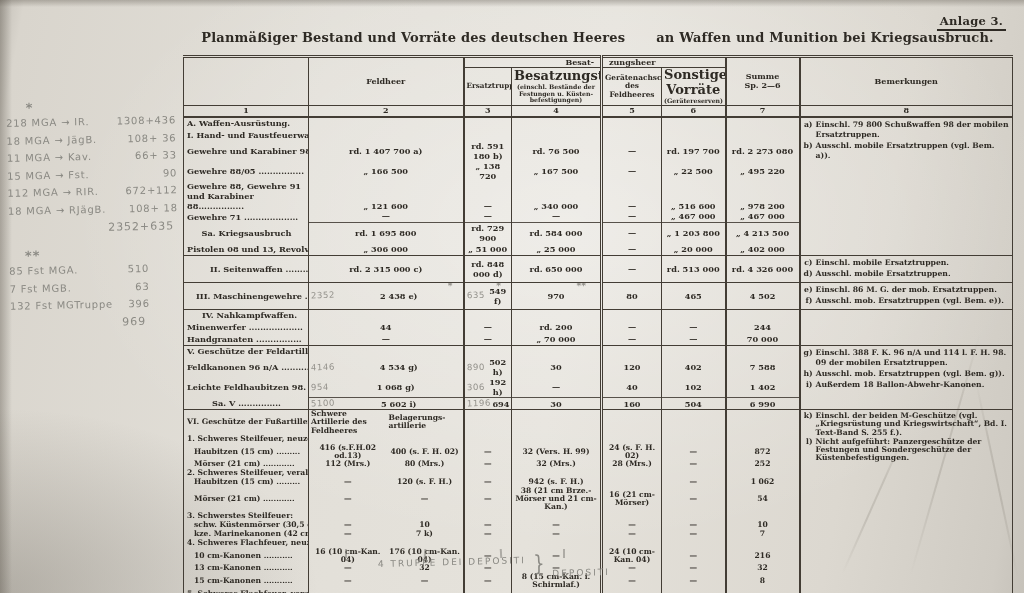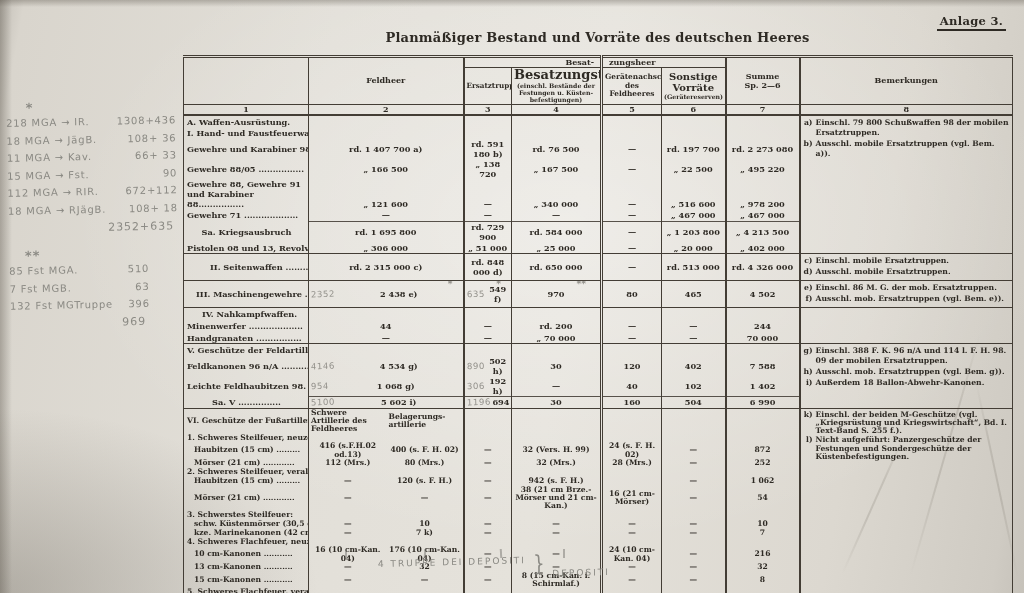--- a/index.html
+++ b/index.html
@@ -102,20 +102,21 @@
 
 <div class="page">
   <div class="crease k1"></div>
   <div class="crease k2"></div>
   <div class="crease k3"></div>
 
   <div class="anlage">Anlage 3.</div>
 
   <div class="title">
     <span>Planmäßiger Bestand und Vorräte des deutschen Heeres</span>
+    <span>an Waffen und Munition bei Kriegsausbruch.</span>
   </div>
 
   <div class="mnotes pencil">
     <div class="mstar">*</div>
     <div class="mline">
       <span>218 MGA → IR.</span>
         <span>1308+436</span>
       </div>
     <div class="mline">
       <span>18 MGA → JägB.</span>
@@ -182,21 +183,21 @@
       <th rowspan="2">Bemerkungen</th>
     </tr>
     <tr>
       <th class="e3" style="font-size:7.2px">Ersatztruppen</th>
       <th class="e4">
         <span style="font-size:13px">Besatzungstruppen</span>
         <span class="small">(einschl. Bestände der Festungen u. Küsten­befestigungen)</span>
       </th>
       <th class="e5" style="font-size:7.4px">Gerätenachschübe des Feldheeres</th>
       <th class="e6">
-        <span style="font-size:10px">Sonstige Vorräte</span>
+        <span style="font-size:13px">Sonstige Vorräte</span>
         <span class="small">(Gerätereserven)</span>
       </th>
     </tr>
     <tr class="hnum">
       <td class="e1">1</td>
       <td class="e2" colspan="2">2</td>
       <td class="e3">3</td>
       <td class="e4">4</td>
       <td class="e5">5</td>
       <td class="e6">6</td>

